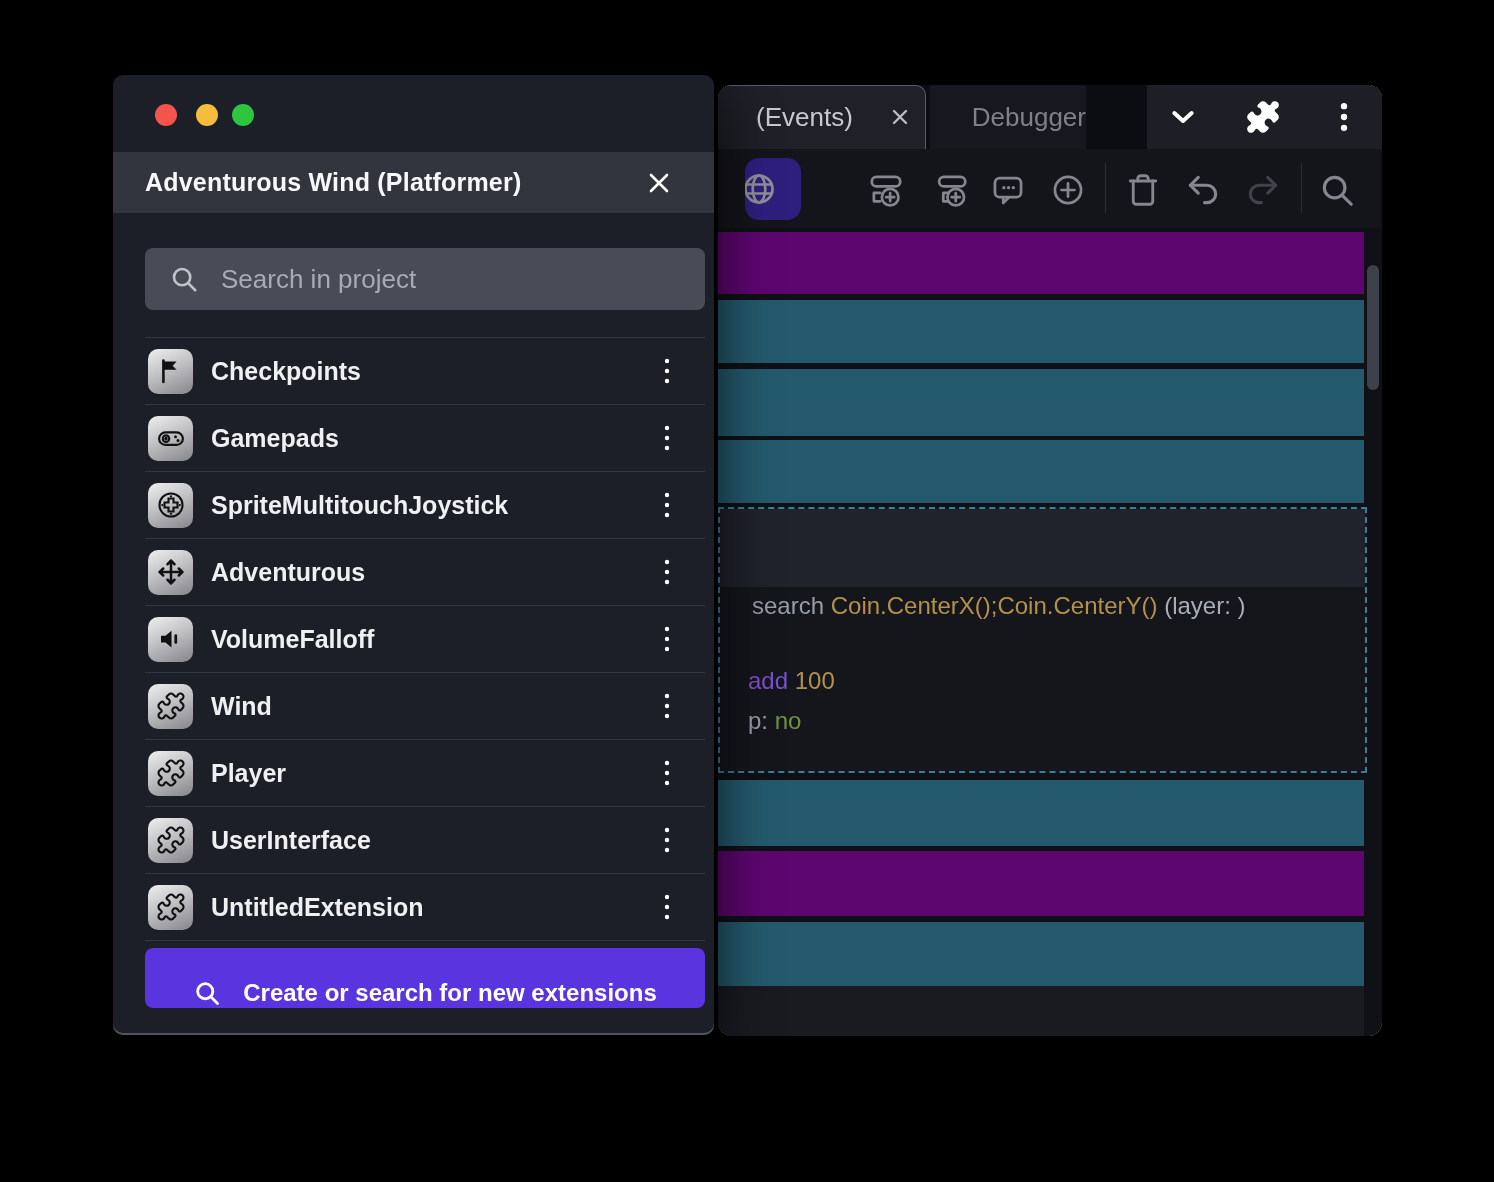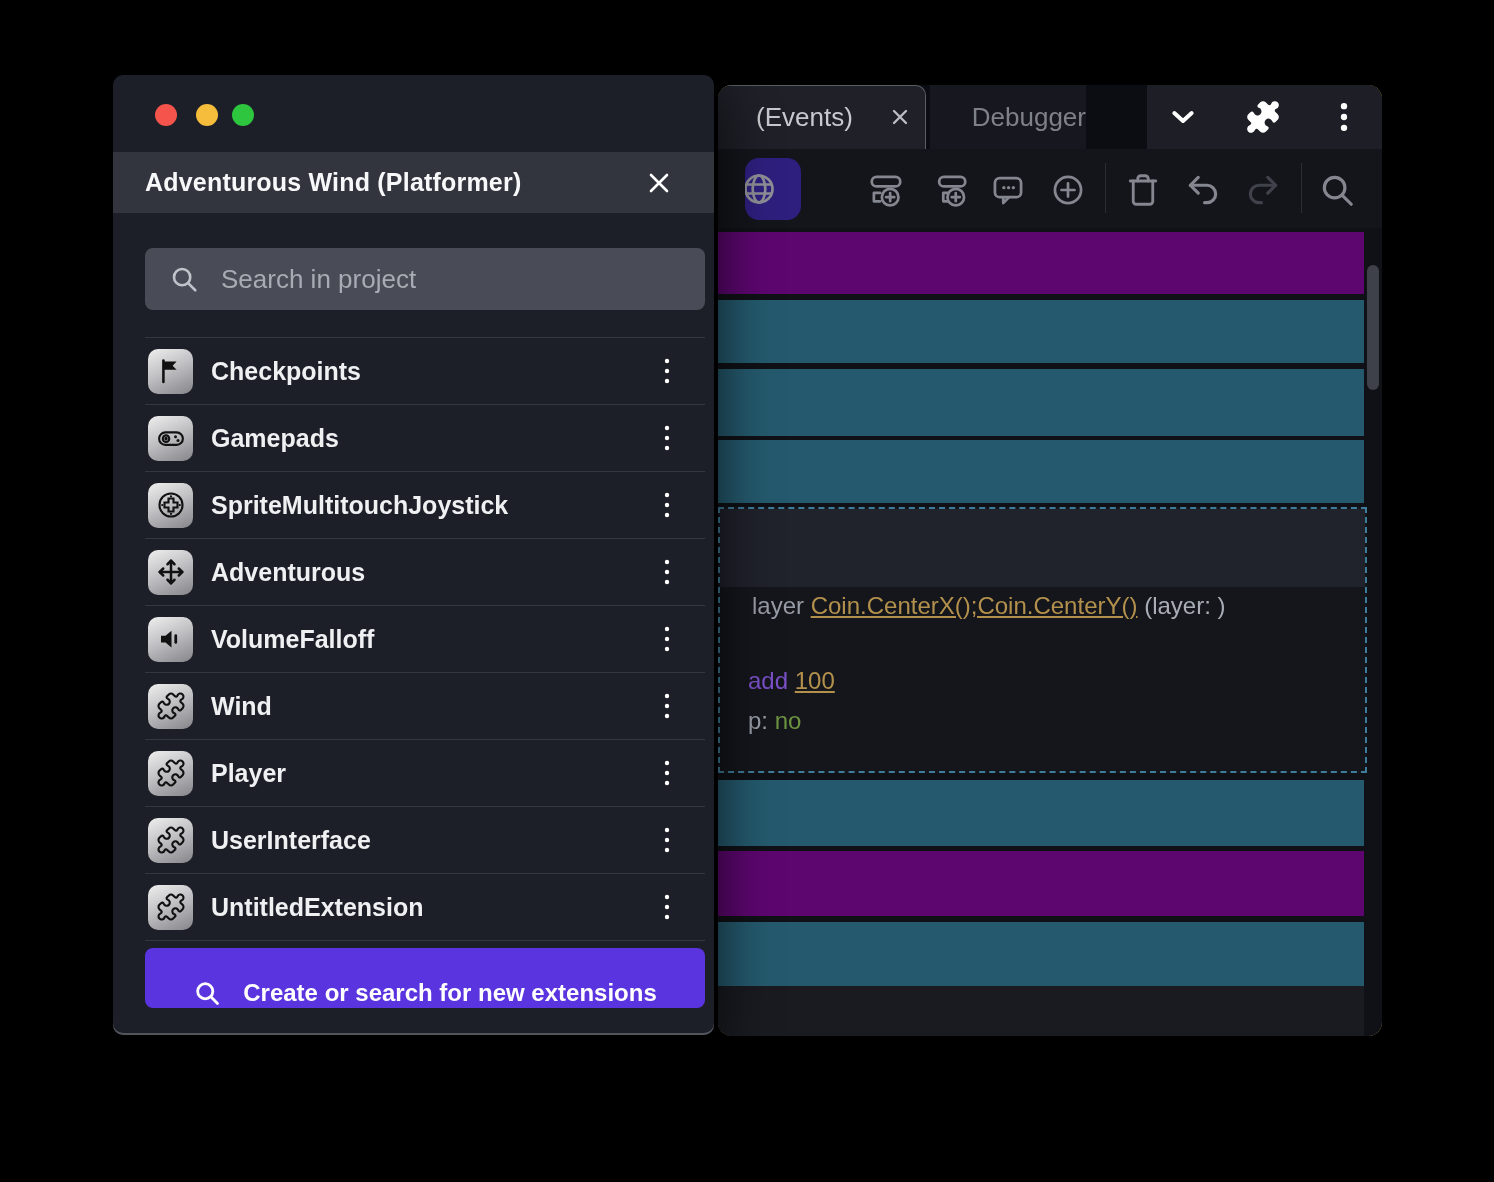--- a/index.html
+++ b/index.html
@@ -31,21 +31,21 @@
 
   .events{left:0;top:143px;width:100%;height:808px;background:#0f1116;}
   .ev-row{left:0;width:646px;}
   .ev-row.purple{background:var(--row-purple);}
   .ev-row.teal{background:var(--row-teal);}
   .sel-block{left:0;top:279px;width:645px;height:262px;border:2px dashed var(--selection-border);
      background:#14161c;}
   .sel-cond{left:0;top:0;width:100%;height:78px;background:#20222c;}
   .code-line{position:absolute;font-size:24px;white-space:nowrap;}
   .c-gray{color:var(--code-gray);}
-  .c-gold{color:var(--code-gold);text-decoration:underline;}
+  .c-gold{color:var(--code-gold);}
   .c-purple{color:var(--code-purple);}
   .c-green{color:var(--code-green);}
   .c-light{color:#a9adb6;}
   .ev-footer{left:0;top:758px;width:646px;height:50px;background:#191b21;}
   .ev-scrollbar{left:649px;top:180px;width:12px;height:125px;background:#3e414a;border-radius:6px;}
 
   
   .dialog-window{left:113px;top:75px;width:601px;height:960px;background:#1d1f28;
     border-radius:10px;box-shadow:0 18px 60px rgba(0,0,0,.8), inset 0 -2px 0 #53555c;overflow:hidden;}
   .traffic{position:absolute;top:29px;width:22px;height:22px;border-radius:50%;}
@@ -183,21 +183,21 @@
 
   <div class="abs events">
     <div class="abs ev-row purple" style="top:4px;height:62px"></div>
     <div class="abs ev-row teal" style="top:72px;height:63px"></div>
     <div class="abs ev-row teal" style="top:141px;height:67px"></div>
     <div class="abs ev-row teal" style="top:212px;height:63px"></div>
 
     <div class="abs sel-block">
       <div class="abs sel-cond"></div>
       <div class="code-line" style="left:32px;top:83px">
-        <span class="c-gray">layer </span><span class="c-gold">Coin.CenterX();Coin.CenterY()</span><span class="c-light"> (layer: )</span>
+        <span class="c-gray">search </span><span class="c-gold">Coin.CenterX();Coin.CenterY()</span><span class="c-light"> (layer: )</span>
       </div>
       <div class="code-line" style="left:28px;top:158px">
         <span class="c-purple">add </span><span class="c-gold">100</span>
       </div>
       <div class="code-line" style="left:28px;top:198px">
         <span class="c-gray">p: </span><span class="c-green">no</span>
       </div>
     </div>
 
     <div class="abs ev-row teal" style="top:552px;height:66px"></div>

